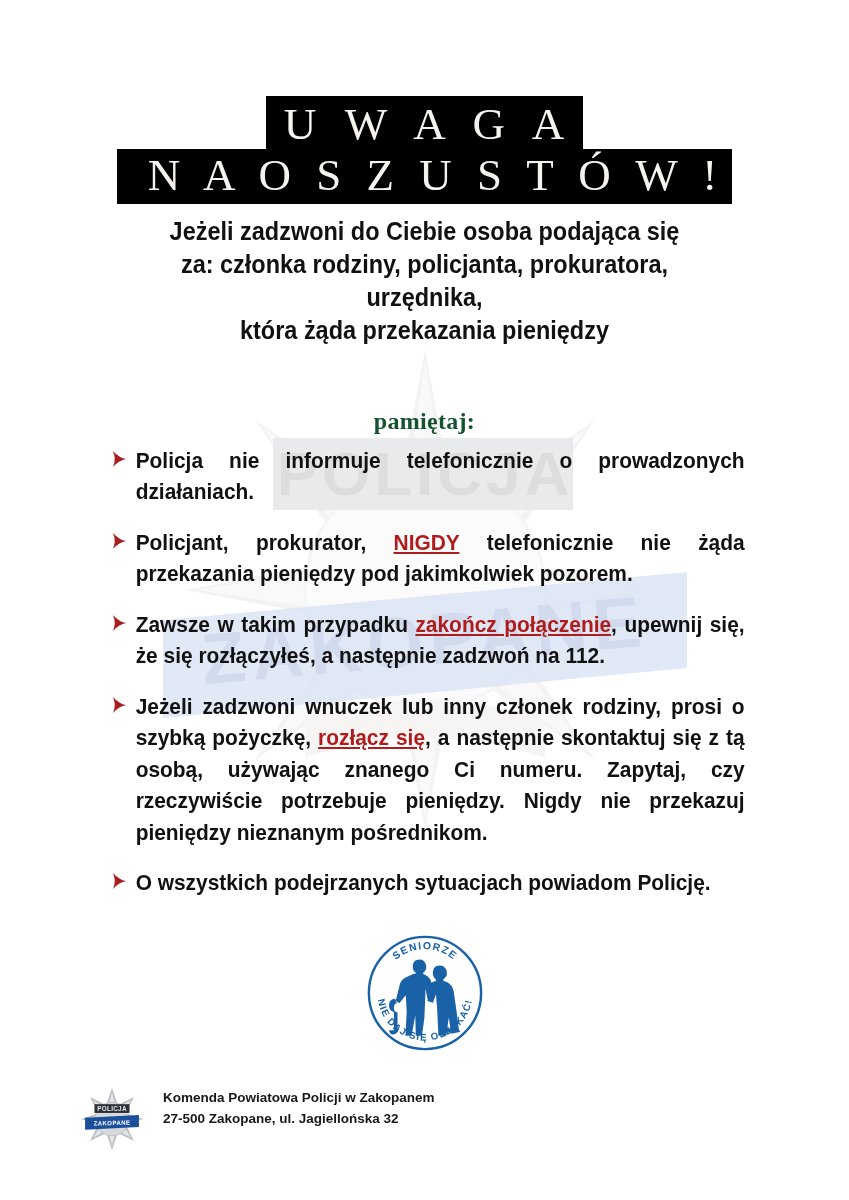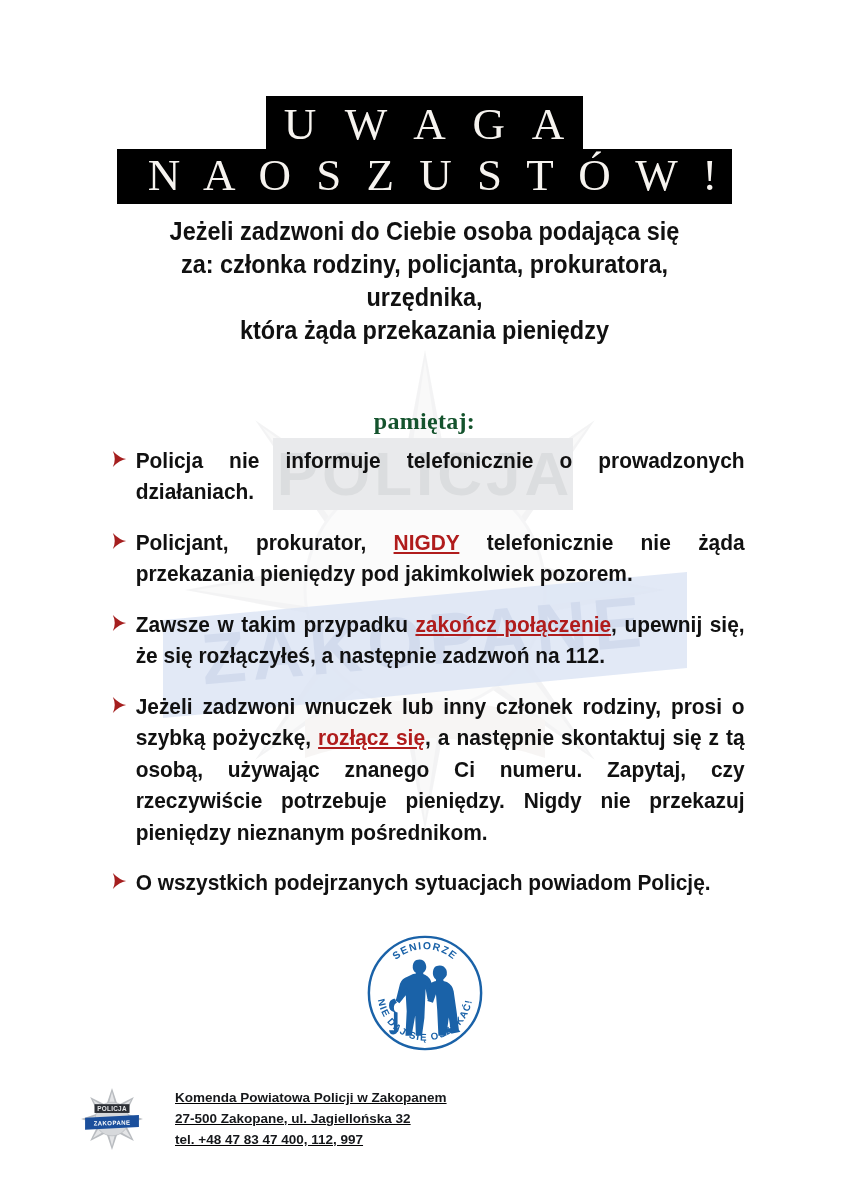--- a/index.html
+++ b/index.html
@@ -151,22 +151,21 @@
   .senior-logo svg { display: block; width: 100%; height: 100%; }
 
   
   .footer {
     position: absolute;
     left: 78px;
     top: 1082px;
     z-index: 3;
     display: flex;
     align-items: flex-start;
-    gap: 29px;
-    text-decoration: underline;
+    gap: 17px;
   }
   .footer-badge { width: 68px; height: 70px; flex: 0 0 auto; margin-top: 2px; }
   .footer-badge svg { display: block; width: 100%; height: 100%; }
   .footer-text {
     font-size: 13.5px;
     font-weight: bold;
     line-height: 1.56;
     color: #16181b;
     padding-top: 5px;
   }
@@ -315,17 +314,16 @@
           <rect x="24" y="28" width="52" height="13" fill="#2c2f35"></rect>
           <text x="50" y="38" text-anchor="middle" font-family="Liberation Sans, sans-serif" font-size="9.5" font-weight="bold" fill="#e8e9eb" letter-spacing="0.4">POLICJA</text>
           <path d="M10 48 L90 44 L90 62 L10 66 Z" fill="#1b4f9c"></path>
           <text x="50" y="59" text-anchor="middle" font-family="Liberation Sans, sans-serif" font-size="9" font-weight="bold" fill="#ffffff" letter-spacing="0.6" transform="rotate(-1.5 50 55)">ZAKOPANE</text>
         </g>
       </svg>
     </div>
     <div class="footer-text">
       <span>Komenda Powiatowa Policji w Zakopanem</span>
       <span>27-500 Zakopane, ul. Jagiellońska 32</span>
-      <span>tel. +48 47 83 47 400, 112, 997</span>
     </div>
   </div>
 
 </div>
 
 </body></html>

